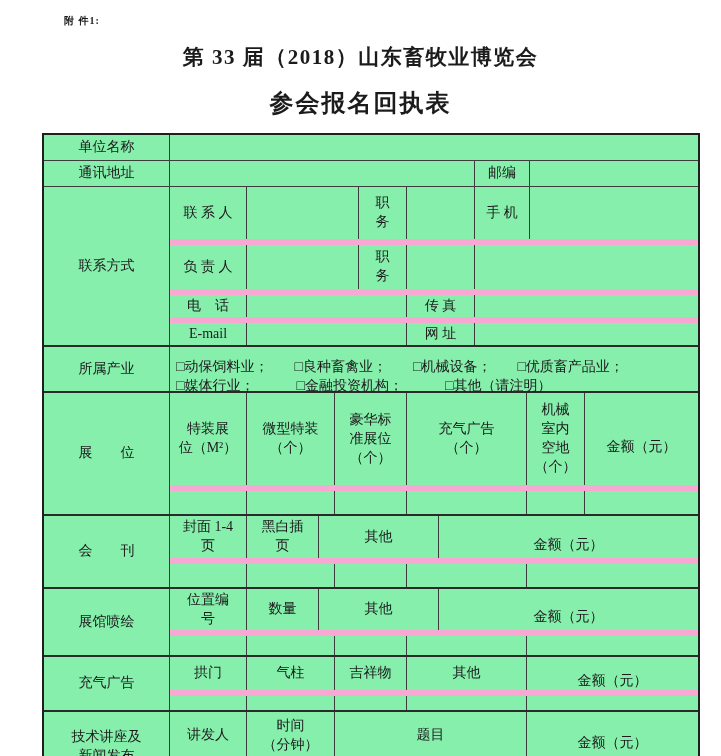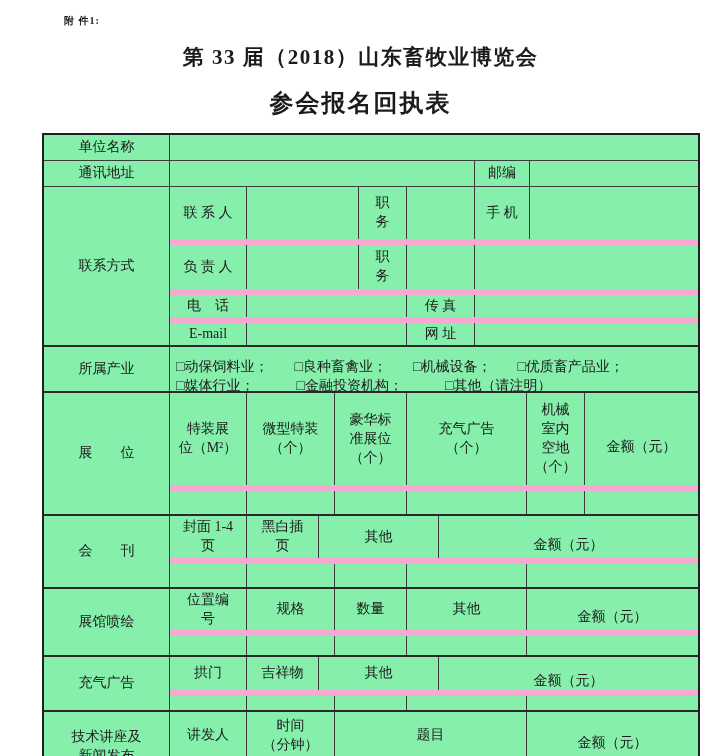--- a/index.html
+++ b/index.html
@@ -165,40 +165,40 @@
       </div>
     </div>
   </div>
 
   <div class="sec thick">
     <div class="labcol">展馆喷绘</div>
     <div class="rows">
       <div class="r h41">
         <div class="c w77">位置编
 号</div>
-        <div class="c w88">规格</div>
         <div class="c w72">数量</div>
         <div class="c w120">其他</div>
         <div class="c fx last">金额（元）</div>
       </div>
       <div class="r h19">
         <div class="c w77"></div>
         <div class="c w88"></div>
         <div class="c w72"></div>
         <div class="c w120"></div>
         <div class="c fx last"></div>
       </div>
     </div>
   </div>
 
   <div class="sec thick">
     <div class="labcol">充气广告</div>
     <div class="rows">
       <div class="r h33">
         <div class="c w77">拱门</div>
+        <div class="c w88">气柱</div>
         <div class="c w72">吉祥物</div>
         <div class="c w120">其他</div>
         <div class="c fx last">金额（元）</div>
       </div>
       <div class="r h14">
         <div class="c w77"></div>
         <div class="c w88"></div>
         <div class="c w72"></div>
         <div class="c w120"></div>
         <div class="c fx last"></div>

